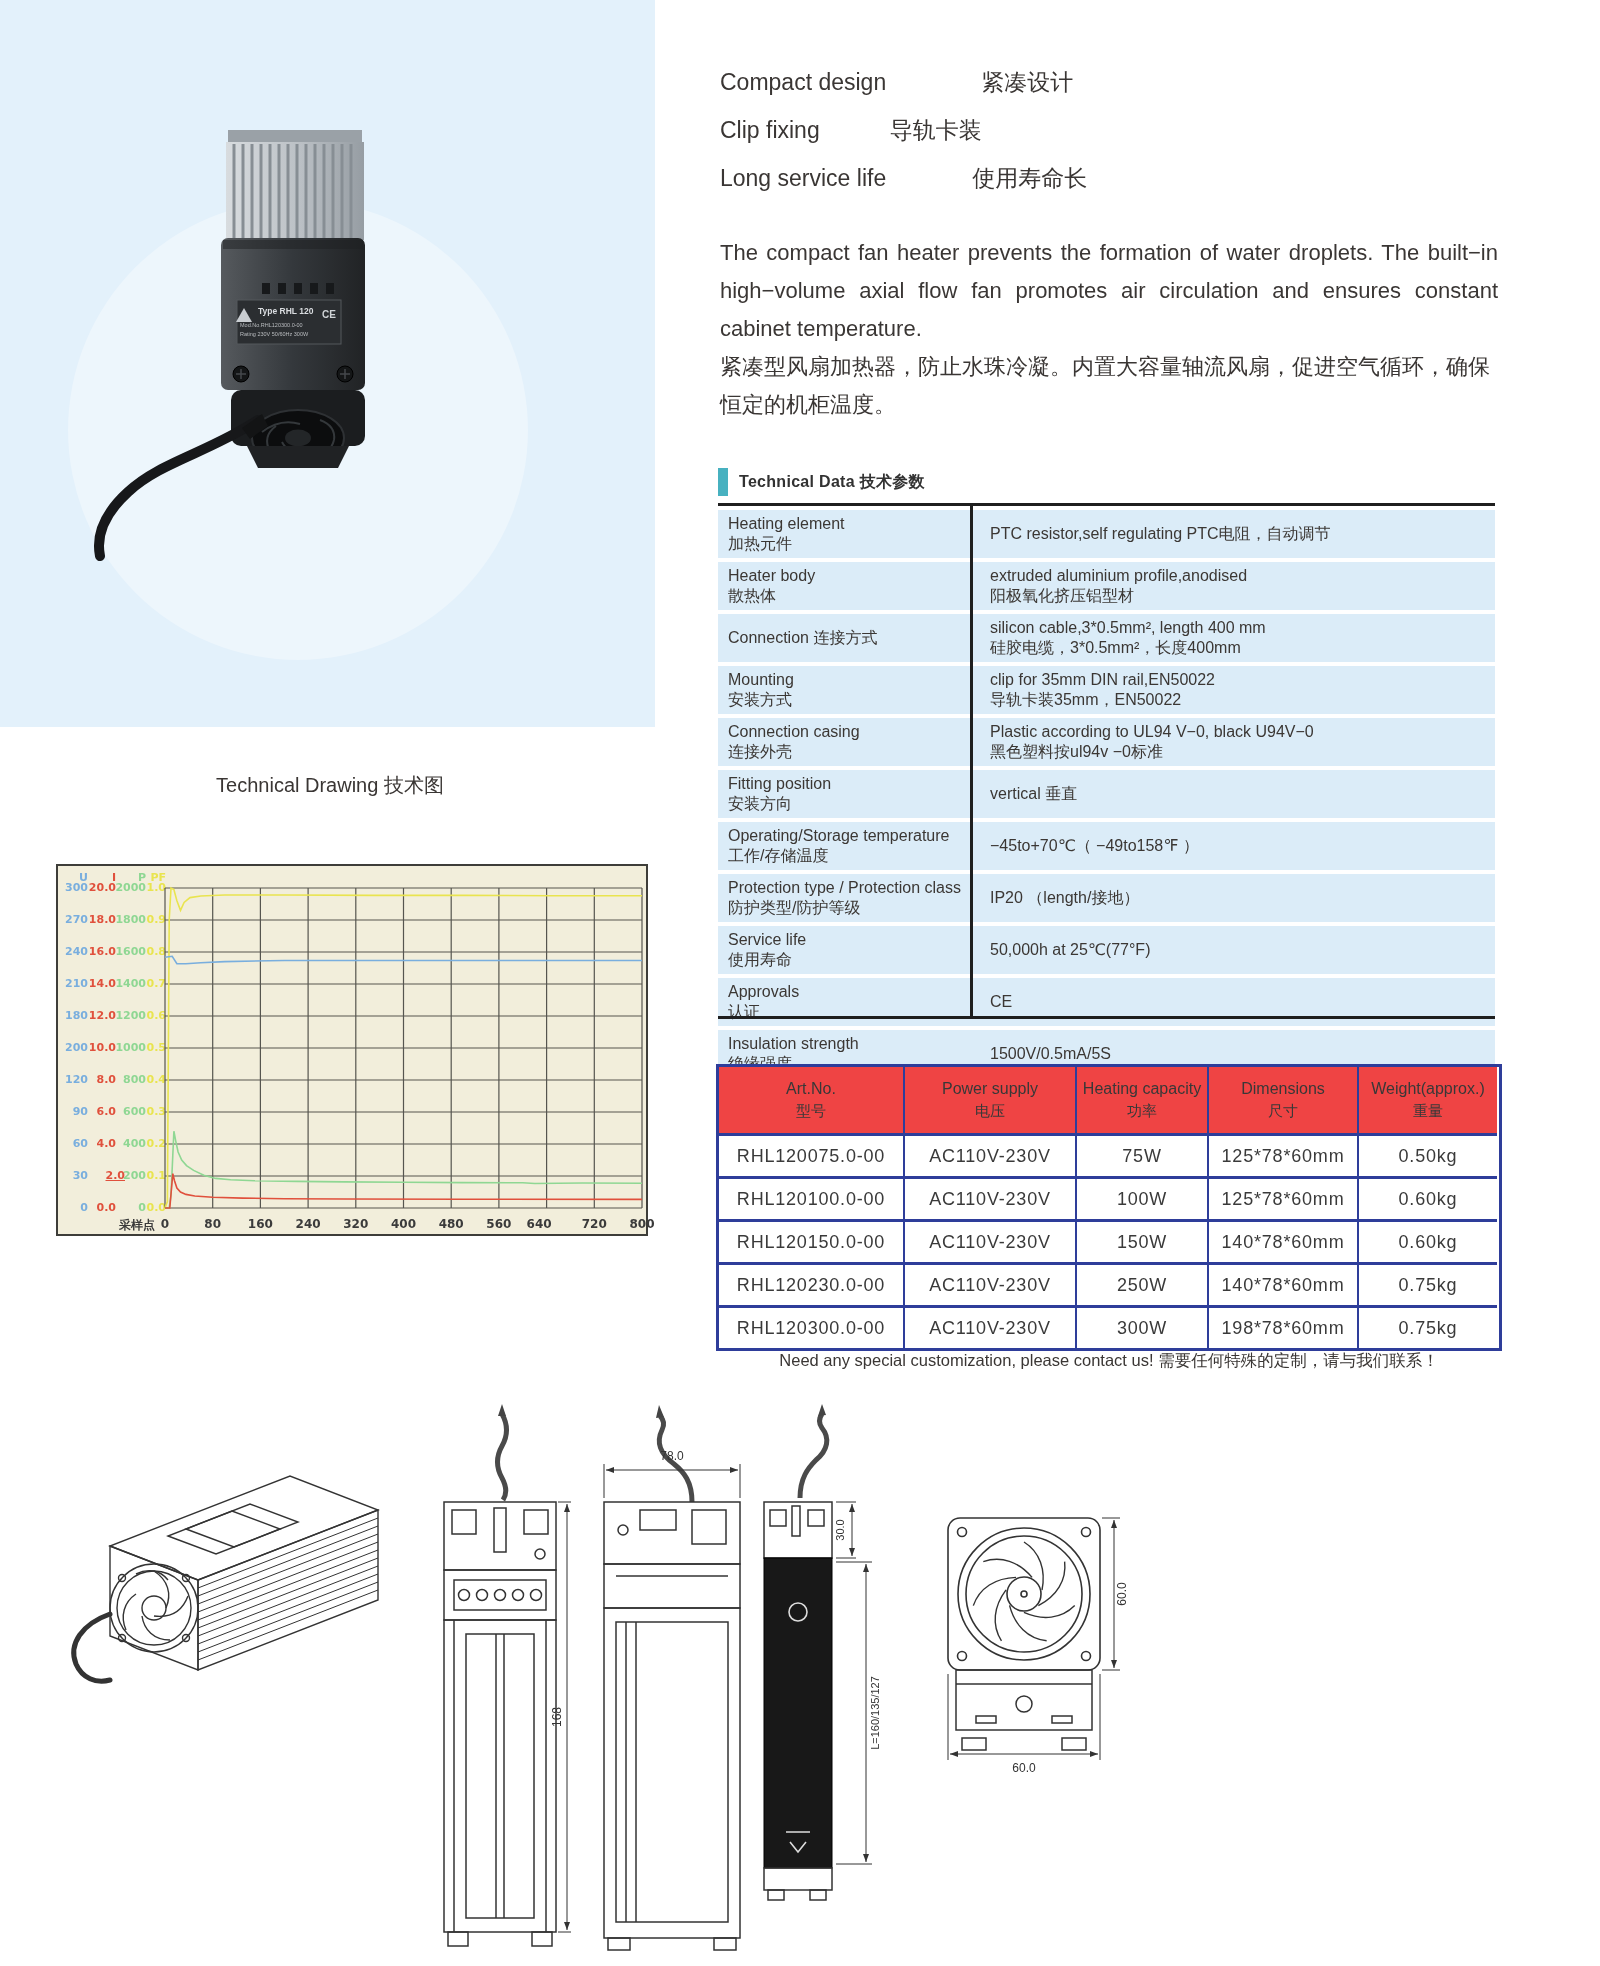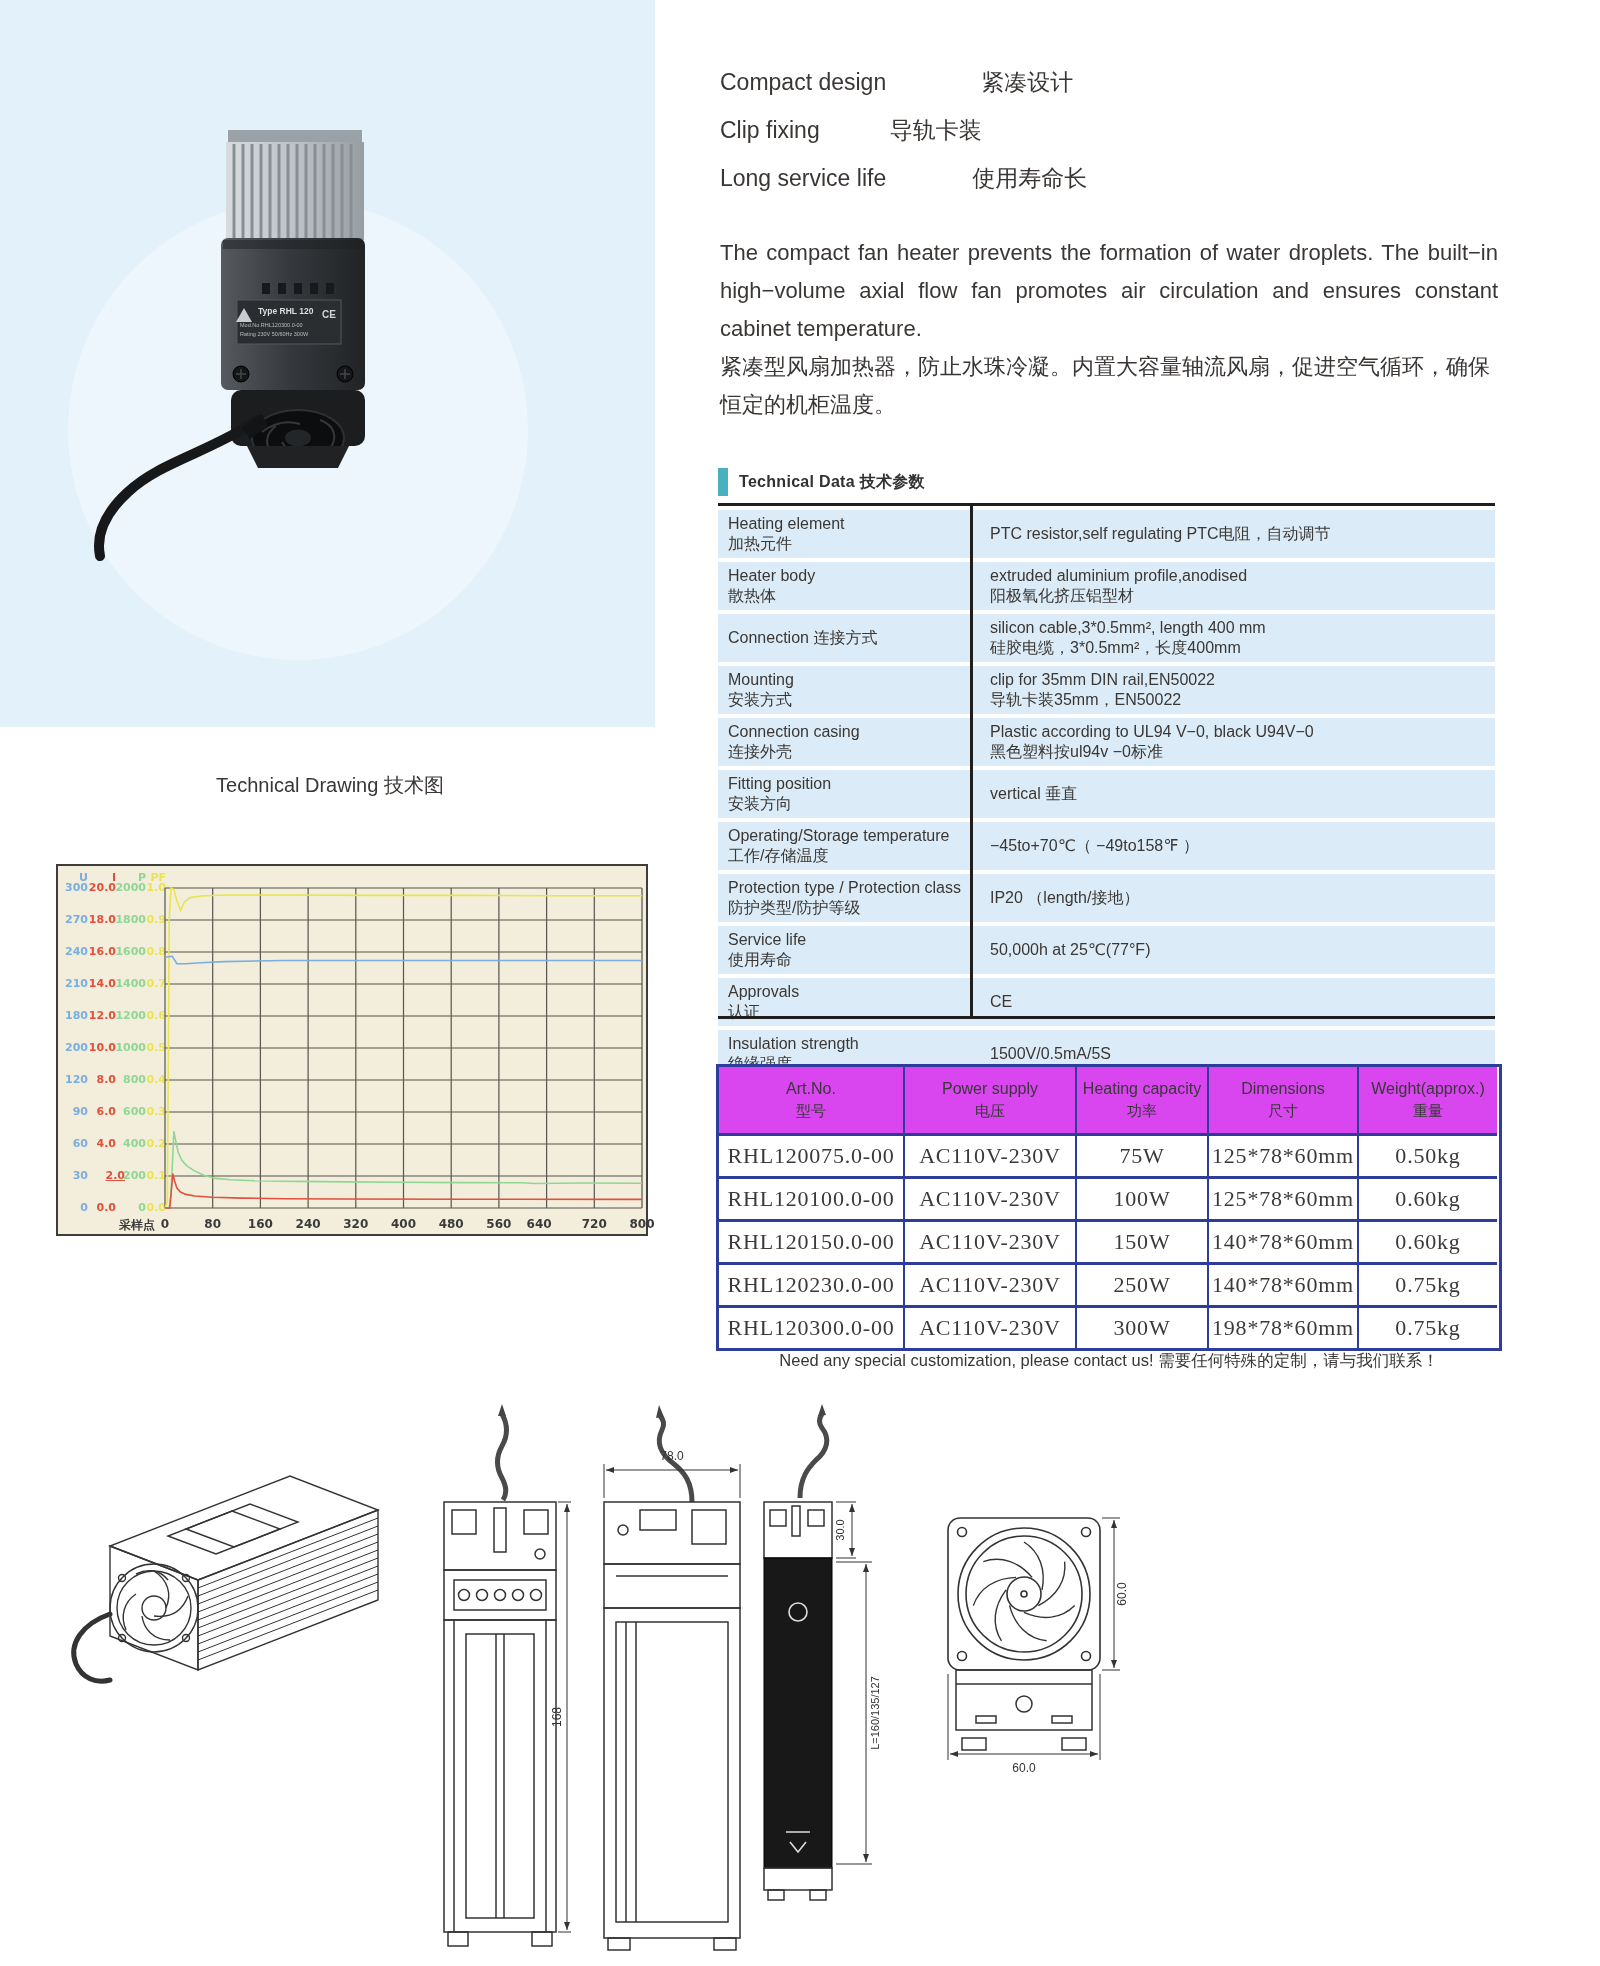--- a/index.html
+++ b/index.html
@@ -30,23 +30,23 @@
   .chart{position:absolute;left:56px;top:864px;width:592px;height:372px;box-sizing:border-box;
          border:2px solid #3e3d39;background:#f2eedb;}
   .ctick{position:absolute;font-size:11px;font-weight:bold;text-align:right;font-family:"DejaVu Sans",sans-serif;}
   .cxlab{position:absolute;font-size:12px;font-weight:600;color:#3b3b3b;font-family:"DejaVu Sans",sans-serif;}
   .product-table{position:absolute;left:716px;top:1064px;width:786px;box-sizing:border-box;
                  border:3px solid #2e3d9a;border-collapse:collapse;background:#fff;}
   .pt-grid{display:grid;grid-template-columns:186px 172px 132px 150px 138px;}
   .pt-cell{border-right:2px solid #2e3d9a;border-bottom:3px solid #2e3d9a;display:flex;flex-direction:column;
            align-items:center;justify-content:center;text-align:center;}
   .pt-cell:nth-child(5n){border-right:none;}
-  .pt-head{height:66px;background:#d946ef;font-size:16px;line-height:22px;color:#383838;justify-content:center;}
+  .pt-head{height:66px;background:#ef4444;font-size:16px;line-height:22px;color:#383838;justify-content:center;}
   .pt-head .cnh{font-size:15px;}
-  .pt-body{height:40px;font-size:22px;color:#3a3a3a;letter-spacing:0.8px;font-family:Liberation Serif, serif;}
+  .pt-body{height:40px;font-size:18px;color:#3a3a3a;letter-spacing:0.8px;}
   .pt-grid .pt-body:nth-last-child(-n+5){border-bottom:none;}
   .note{position:absolute;left:716px;top:1350px;width:786px;text-align:center;font-size:16.5px;color:#3a3634;}
   svg text{font-family:"Liberation Sans","DejaVu Sans",sans-serif;}
   .dwg{position:absolute;}
 </style>
 </head>
 <body>
 
 <div class="page">
 

